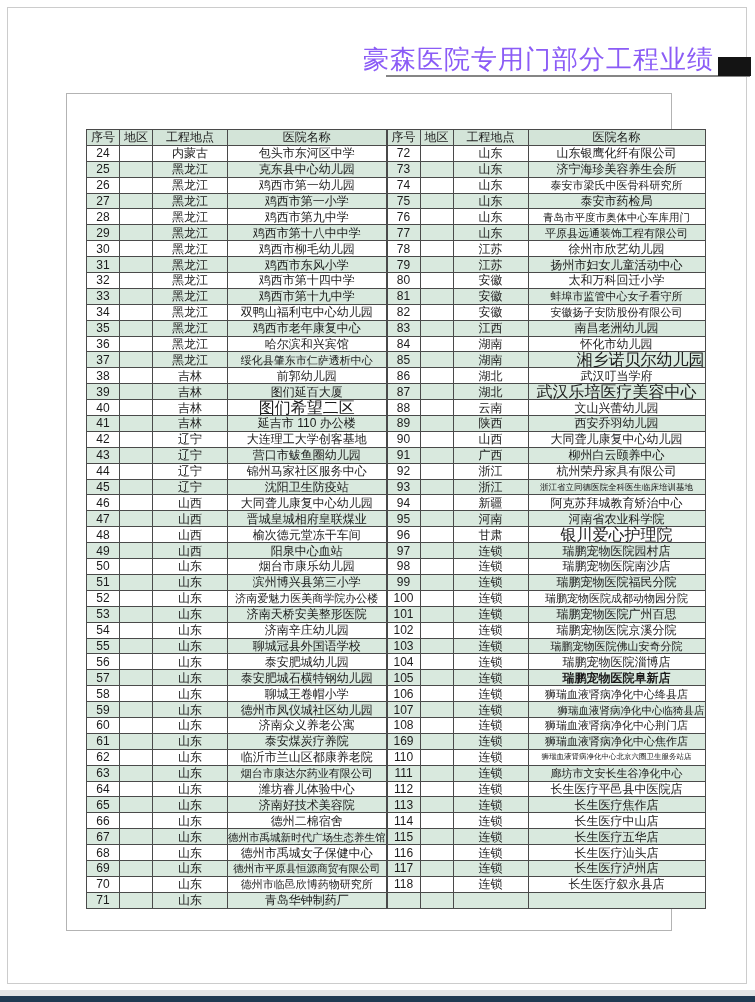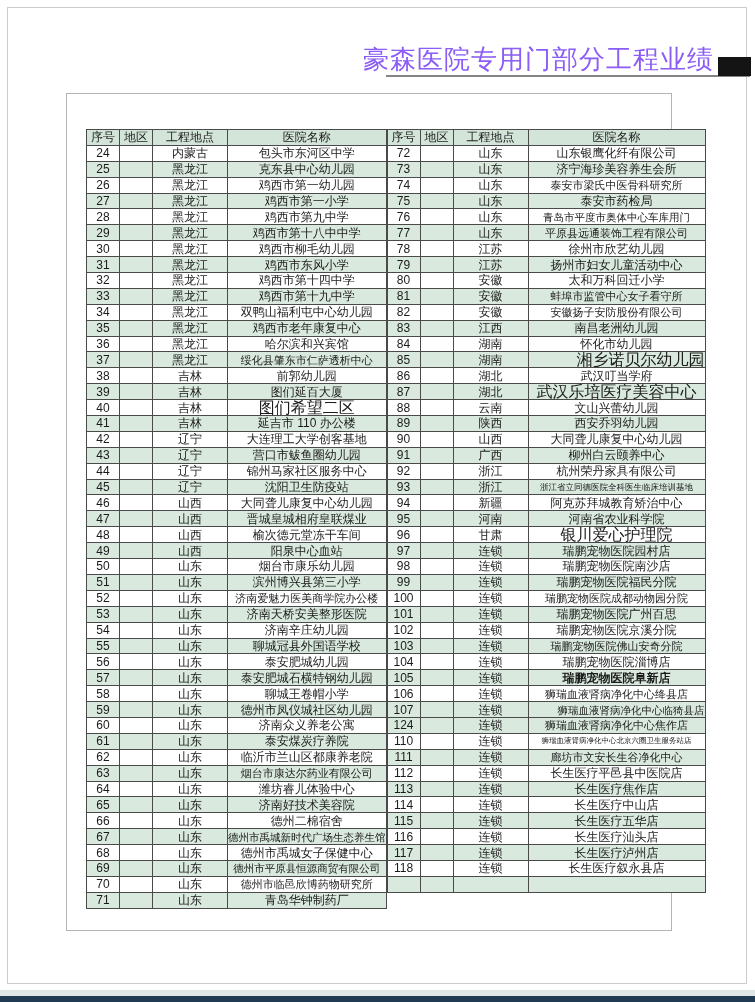--- a/index.html
+++ b/index.html
@@ -599,22 +599,28 @@
           <td></td>
           <td>连锁</td>
           <td style="font-size: 11px;">狮瑞血液肾病净化中心绛县店</td>
         </tr>
         <tr class="alt">
           <td>107</td>
           <td></td>
           <td>连锁</td>
           <td style="font-size: 10.5px; text-align: right;">狮瑞血液肾病净化中心临猗县店</td>
         </tr>
-        <tr class="alt">
-          <td>124</td>
+        <tr>
+          <td>108</td>
+          <td></td>
+          <td>连锁</td>
+          <td style="font-size: 11px;">狮瑞血液肾病净化中心荆门店</td>
+        </tr>
+        <tr class="alt">
+          <td>169</td>
           <td></td>
           <td>连锁</td>
           <td style="font-size: 11px;">狮瑞血液肾病净化中心焦作店</td>
         </tr>
         <tr>
           <td>110</td>
           <td></td>
           <td>连锁</td>
           <td style="font-size: 7.5px;">狮瑞血液肾病净化中心北京六圈卫生服务站店</td>
         </tr>

